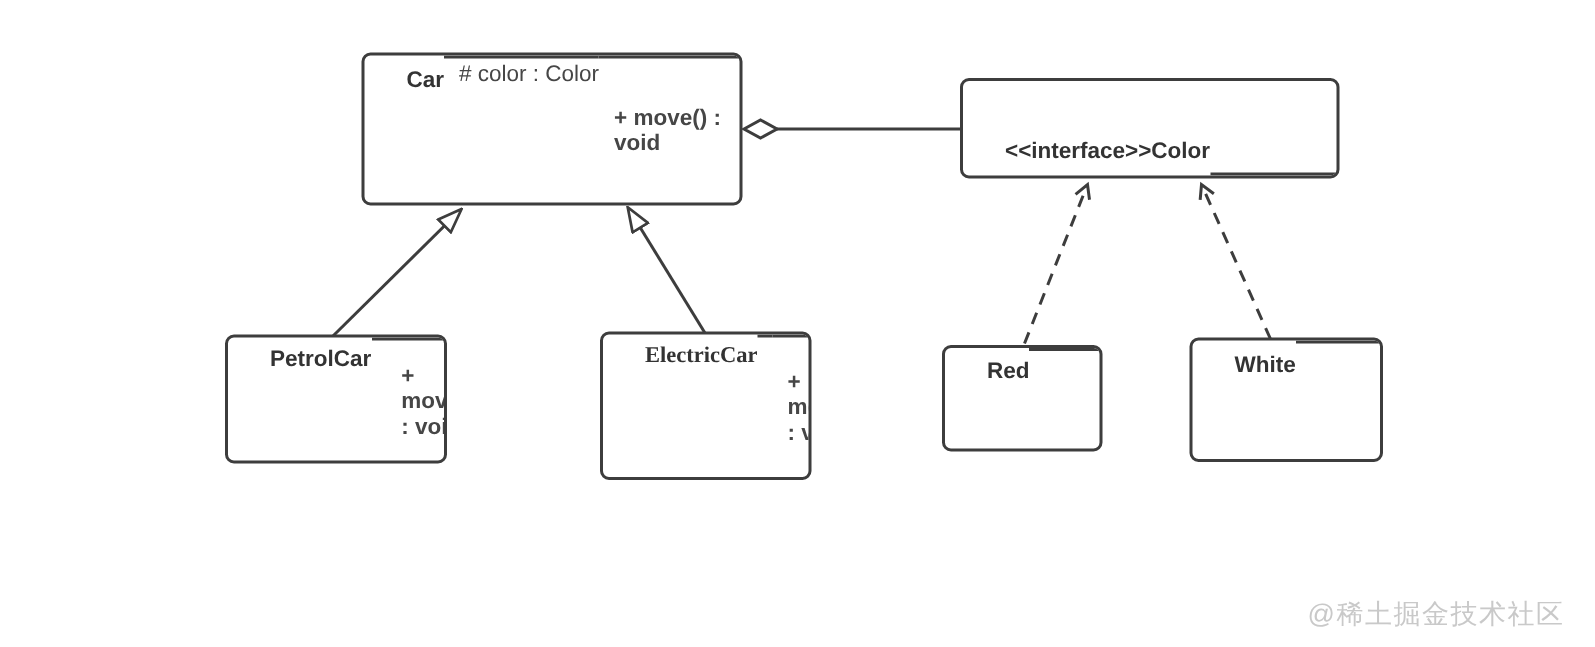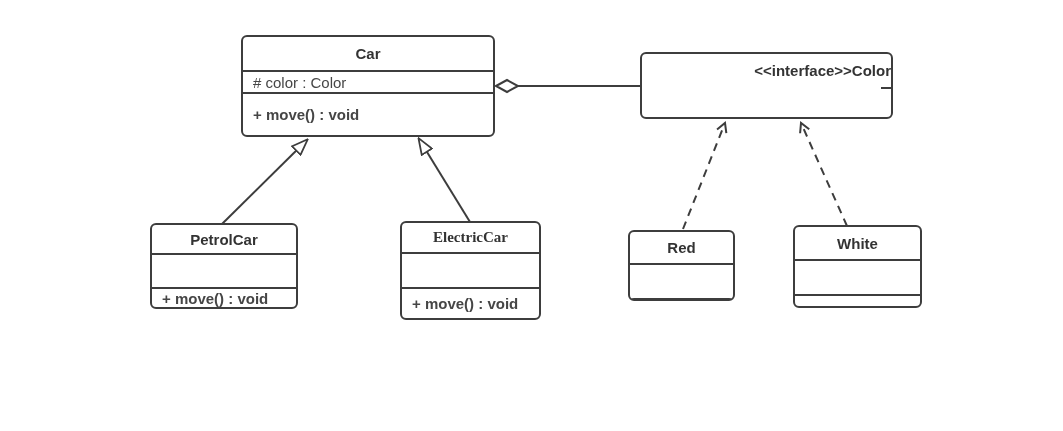--- a/index.html
+++ b/index.html
@@ -18,22 +18,23 @@
     width: 1063px; height: 431px;
     z-index: 1;
   }
   .uml-box {
     position: absolute;
     z-index: 2;
     background: #ffffff;
     border: 2px solid #3d3d3d;
     border-radius: 6px;
     display: flex;
-    flex-direction: column;
+    flex-direction: row;
     overflow: hidden;
+    padding-left: 28px;
   }
   .uml-title {
     display: flex;
     align-items: center;
     justify-content: center;
     font-weight: bold;
     font-size: 15px;
     color: #333333;
     flex: none;
   }
@@ -120,14 +121,15 @@
     <div class="uml-section" style="height:35px;"></div>
     <div class="uml-section grow"></div>
   </div>
 
   <div class="uml-box" style="left:793px; top:225px; width:129px; height:83px;">
     <div class="uml-title" style="height:32px;">White</div>
     <div class="uml-section" style="height:35px;"></div>
     <div class="uml-section grow"></div>
   </div>
 
+  <div class="watermark">@稀土掘金技术社区</div>
 
 </div>
 
 </body></html>

